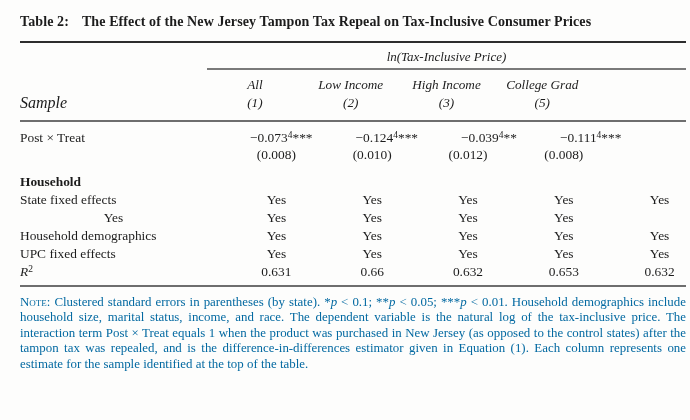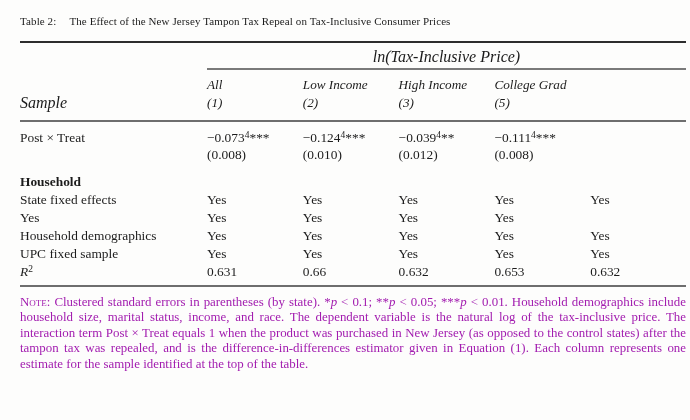--- a/index.html
+++ b/index.html
@@ -7,74 +7,74 @@
     width: 690px; height: 420px;
     background: #fdfdfc;
     color: #1c1c1c;
     font-family: "Liberation Serif", "DejaVu Serif", serif;
     overflow: hidden;
   }
   .page { padding: 11px 0 0 20px; }
 
   
   .title {
-    font-weight: normal;
-    font-size: 11px;
+    font-weight: bold;
+    font-size: 14px;
     line-height: 21.5px;
     max-width: 600px;
     letter-spacing: 0.1px;
   }
   .title-label { margin-right: 13px; }
 
   
   .rule { height: 2px; background: #777; width: 666px; }
   .rule-dark { background: #2d2d2d; margin-top: 8px; }
   .rule-mid { background: #6e6e6e; }
 
   
   .grid {
     display: grid;
     grid-template-columns: 187px repeat(5, 1fr);
     width: 666px;
   }
-  .cell { text-align: left; }
+  .cell { text-align: center; }
 
   
   .spanner-row { margin-top: 6px; }
   .spanner {
     grid-column: 2 / 7;
     text-align: center;
     font-style: italic;
-    font-size: 16px;
+    font-size: 13px;
     line-height: 16px;
   }
   .spanner-rule { width: 100%; margin-top: 3px; height: 2px; background: #7a7a7a; }
   .cols-row { margin-top: 7px; font-style: italic; font-size: 13.2px; line-height: 15px; }
   .col-num { margin-top: 3px; }
   .sample-label { align-self: end; font-style: italic; font-size: 16px; }
   .head-rule { margin-top: 10px; }
 
   
   .body { font-size: 13.4px; }
-  .row { line-height: 18px; }
+  .row { line-height: 18px; gap: 43px; }
   .coef-row { margin-top: 7px; line-height: 17px; }
   .se-row { line-height: 17px; }
   sup { font-size: 9.5px; line-height: 0; vertical-align: 4px; }
   .section-head { font-weight: bold; margin-top: 10px; line-height: 18px; }
   .it { font-style: italic; }
   .bottom-rule { margin-top: 4px; }
 
   
   .note {
     width: 666px;
     margin-top: 8px;
     font-size: 12.9px;
     line-height: 15.6px;
     text-align: justify;
-    color: #a21caf;
+    color: #0369a1;
   }
   .sc { font-variant: small-caps; }
 </style>
 </head>
 <body>
 
 <div class="page">
 
   <div class="title">
     <span class="title-label">Table 2:</span><span>The Effect of the New Jersey Tampon Tax Repeal on Tax-Inclusive Consumer Prices</span>
@@ -152,21 +152,21 @@
     <div class="grid row">
       <div>Household demographics</div>
       <div class="cell">Yes</div>
       <div class="cell">Yes</div>
       <div class="cell">Yes</div>
       <div class="cell">Yes</div>
       <div class="cell">Yes</div>
     </div>
 
     <div class="grid row">
-      <div>UPC fixed sample</div>
+      <div>UPC fixed effects</div>
       <div class="cell">Yes</div>
       <div class="cell">Yes</div>
       <div class="cell">Yes</div>
       <div class="cell">Yes</div>
       <div class="cell">Yes</div>
     </div>
 
 
     <div class="grid row">
       <div><span class="it">R</span><sup>2</sup></div>

